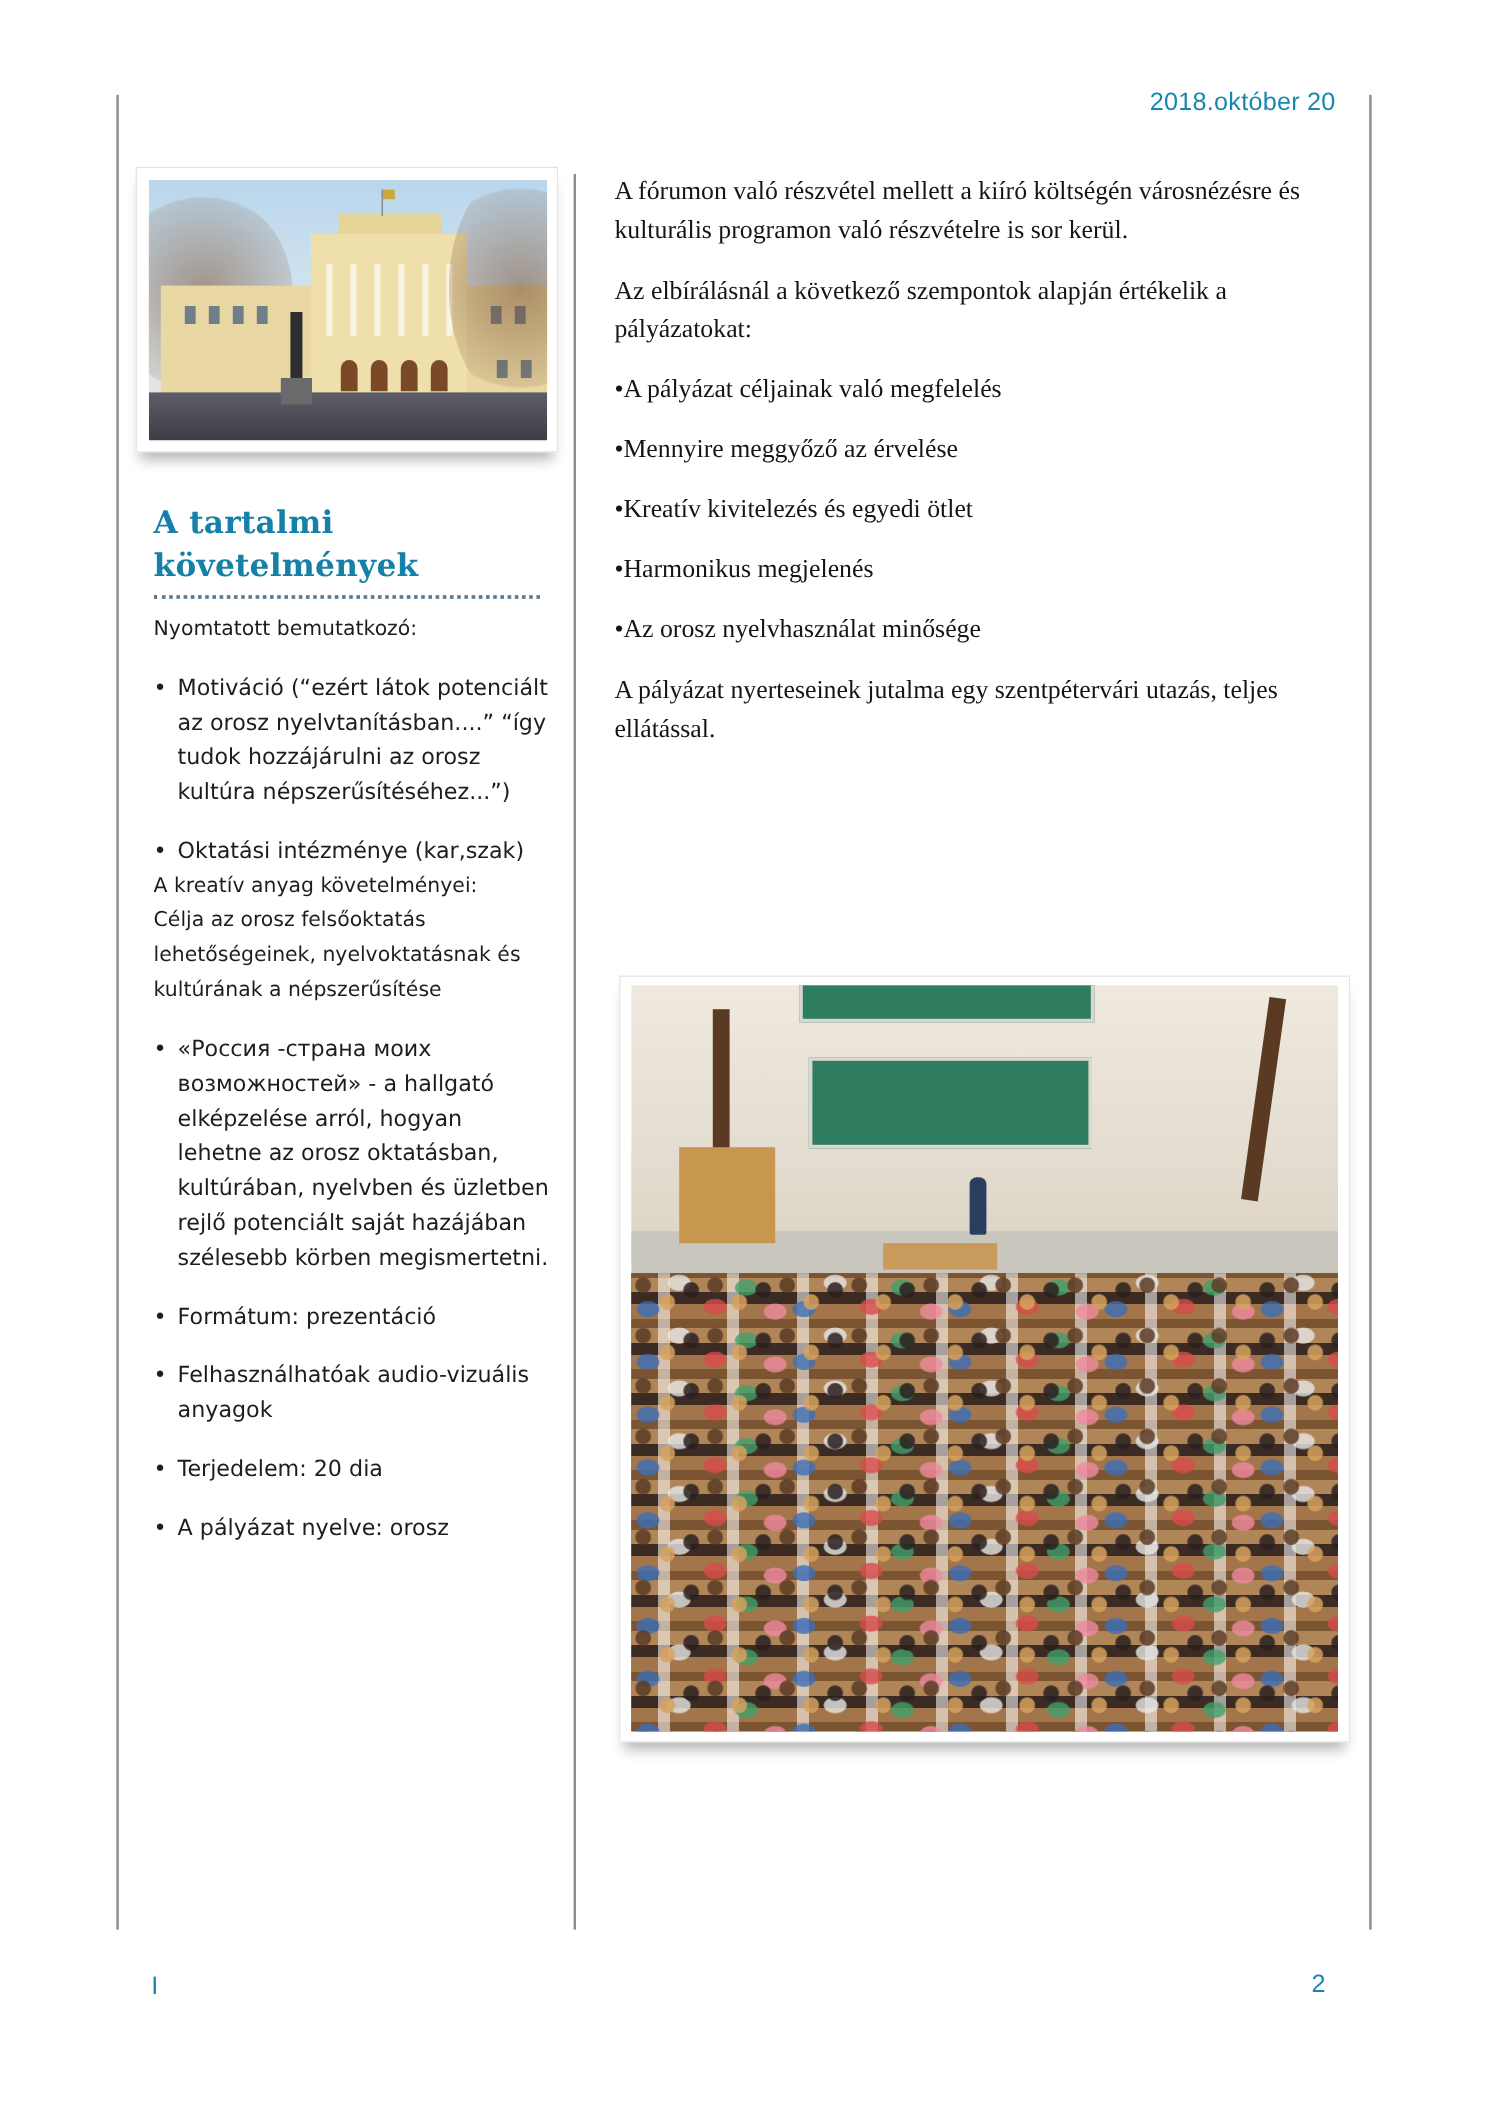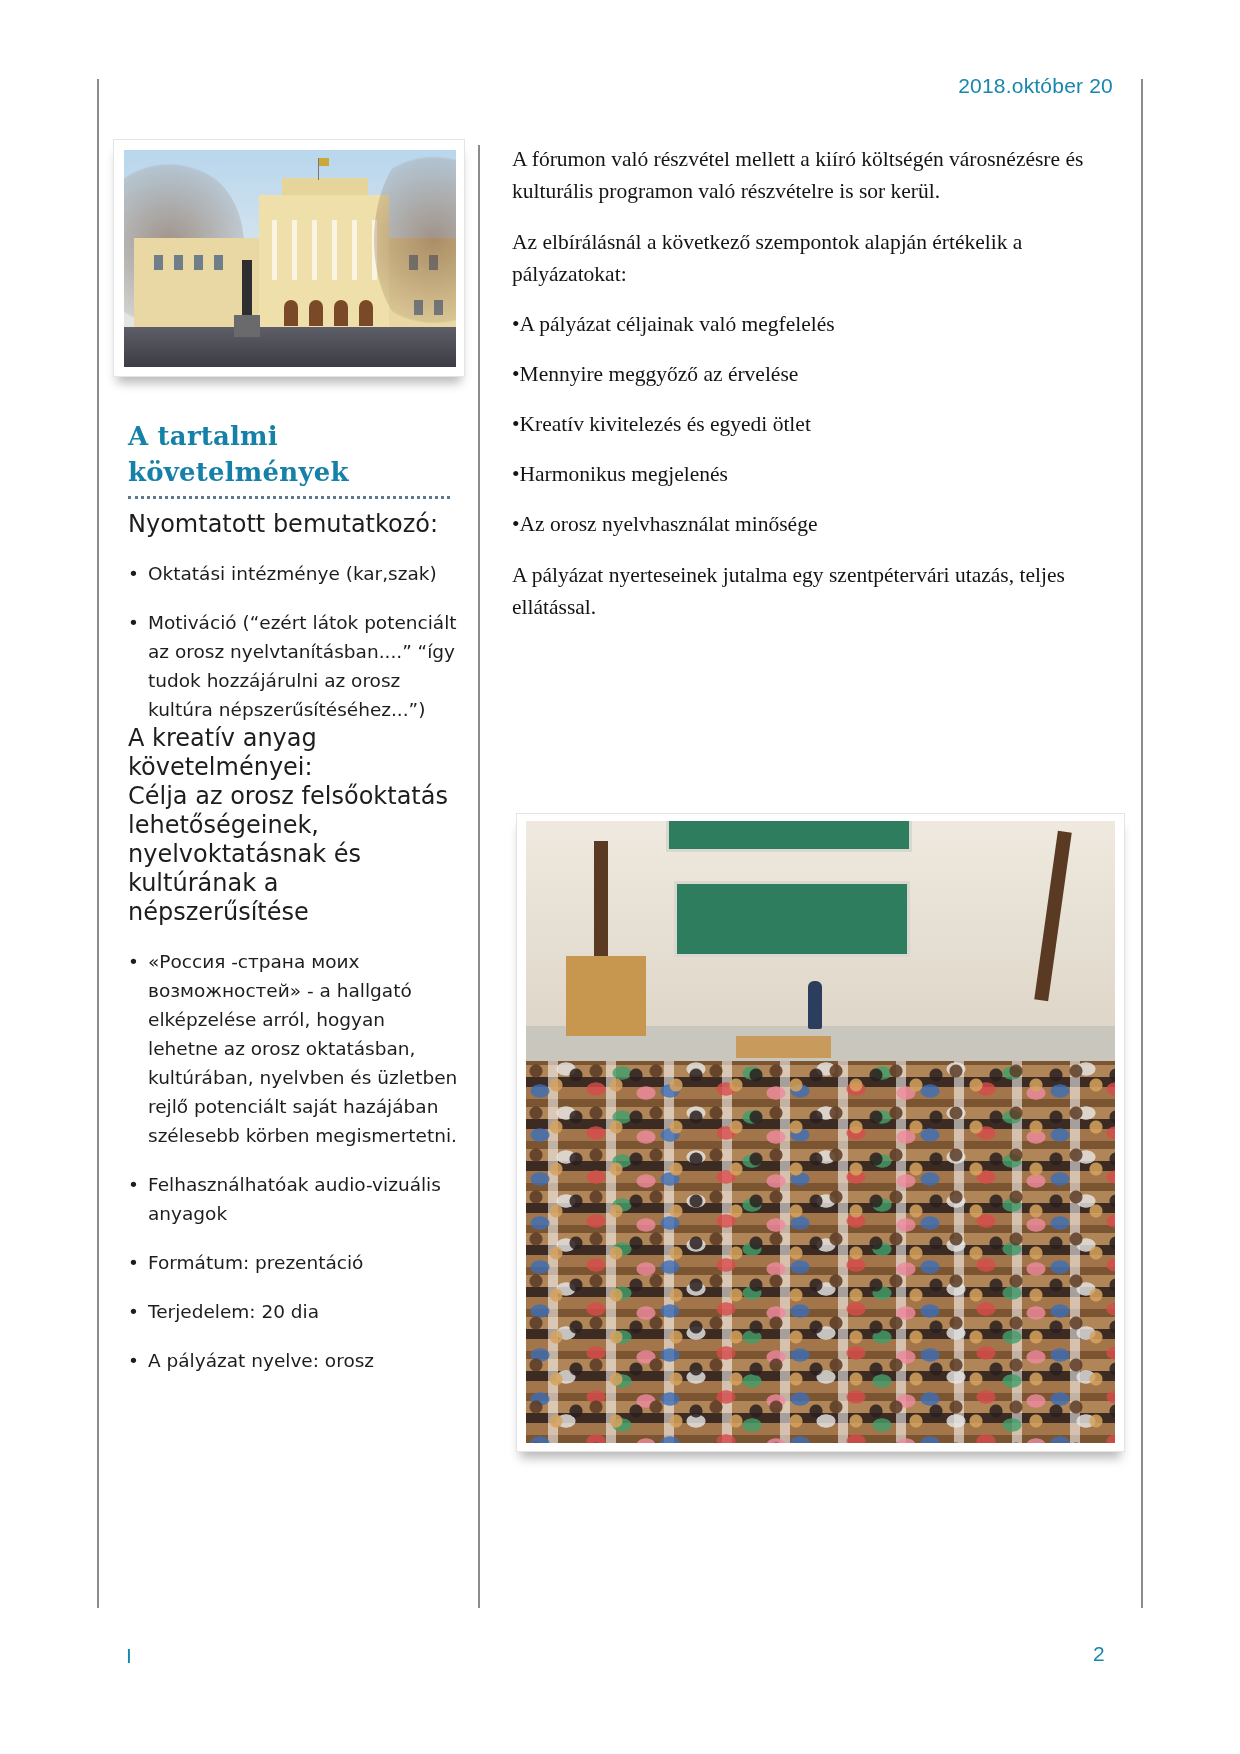--- a/index.html
+++ b/index.html
@@ -24,21 +24,21 @@
   #building-frame .pic { left: 10px; top: 10px; width: 332px; height: 217px; }
   #lecture-frame { left: 516px; top: 813px; width: 607px; height: 637px; }
   #lecture-frame .pic { left: 9px; top: 7px; width: 589px; height: 622px; }
 
   
   .left-col { position: absolute; left: 128px; top: 418px; width: 330px;
               font-family: "DejaVu Sans", sans-serif; color: #1d1d1d; }
   .heading { font-family: "DejaVu Serif", serif; font-weight: bold; color: #1580a8;
              font-size: 26px; line-height: 36px; margin: 0; letter-spacing: 0.2px; }
   .dots { margin-top: 6px; border-top: 3px dotted #5a7890; width: 322px; height: 0; }
-  .left-col p { margin: 0; font-size: 24px; line-height: 29px; }
+  .left-col p { margin: 0; font-size: 17px; line-height: 29px; }
   .left-col .lead { margin-top: 11px; }
   .left-col ul { list-style: none; margin: 0; padding: 0; }
   .left-col li { position: relative; padding-left: 20px; font-size: 18.5px; line-height: 29px; }
   .left-col li::before { content: "\2022"; position: absolute; left: 0; top: 0; }
   .gap { margin-top: 20px; }
 
   
   .right-col { position: absolute; left: 512px; top: 143px; width: 600px;
                font-family: "Liberation Serif", serif; color: #141414; font-size: 21.5px; line-height: 32px; }
   .right-col p { margin: 0; }
@@ -132,29 +132,29 @@
 </div>
 
 <div class="left-col">
   <h2 class="heading">
     <span>A tartalmi</span><br>
     <span>követelmények</span>
   </h2>
   <div class="dots"></div>
   <p class="lead">Nyomtatott bemutatkozó:</p>
   <ul>
+    <li class="gap">Motiváció (“ezért látok potenciált az orosz nyelvtanításban....” “így tudok hozzájárulni az orosz kultúra népszerűsítéséhez...”)</li>
     <li class="gap">Oktatási intézménye (kar,szak)</li>
-    <li class="gap">Motiváció (“ezért látok potenciált az orosz nyelvtanításban....” “így tudok hozzájárulni az orosz kultúra népszerűsítéséhez...”)</li>
   </ul>
   <p class="gap">A kreatív anyag követelményei:</p>
   <p class="gap">Célja az orosz felsőoktatás lehetőségeinek, nyelvoktatásnak és kultúrának a népszerűsítése</p>
   <ul>
     <li class="gap">«Россия -страна моих возможностей» - a hallgató elképzelése arról, hogyan lehetne az orosz oktatásban, kultúrában, nyelvben és üzletben rejlő potenciált saját hazájában szélesebb körben megismertetni.</li>
+    <li class="gap">Formátum: prezentáció</li>
     <li class="gap">Felhasználhatóak audio-vizuális anyagok</li>
-    <li class="gap">Formátum: prezentáció</li>
     <li class="gap">Terjedelem: 20 dia</li>
     <li class="gap">A pályázat nyelve: orosz</li>
   </ul>
 </div>
 
 <div class="right-col">
   <p>A fórumon való részvétel mellett a kiíró költségén városnézésre és kulturális programon való részvételre is sor kerül.</p>
   <p class="pgap">Az elbírálásnál a következő szempontok alapján értékelik a pályázatokat:</p>
   <p class="bgap">•A pályázat céljainak való megfelelés</p>
   <p class="bgap">•Mennyire meggyőző az érvelése</p>

